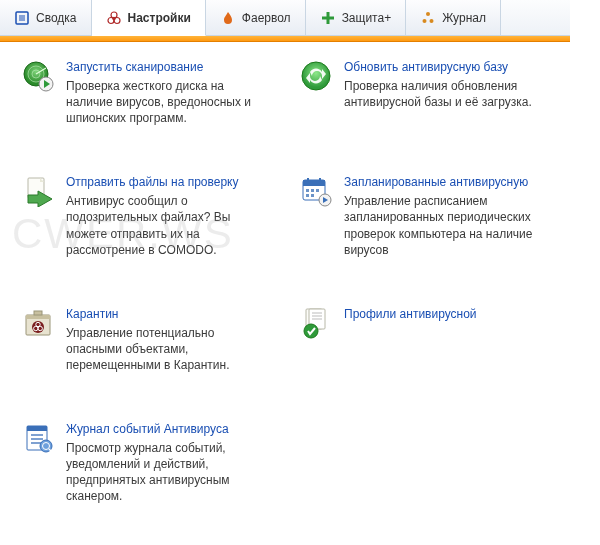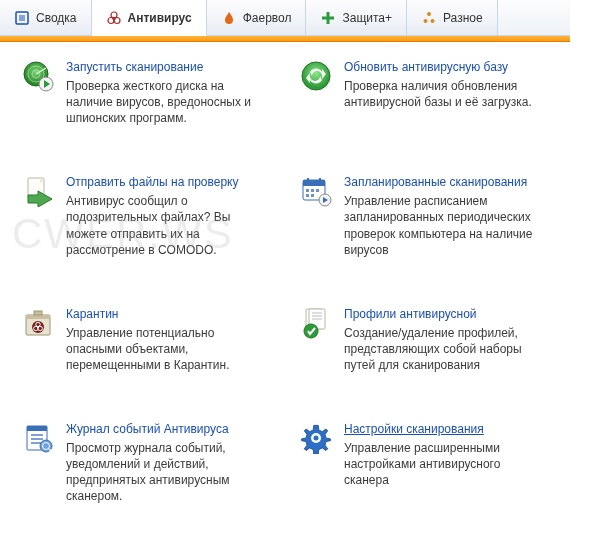--- a/index.html
+++ b/index.html
@@ -119,21 +119,21 @@
       <span class="tab-icon">
         <svg width="16" height="16" viewBox="0 0 16 16">
             <g fill="none" stroke="#b02a2a" stroke-width="1.2">
               <circle cx="8" cy="5" r="3"></circle>
               <circle cx="5" cy="10.5" r="3"></circle>
               <circle cx="11" cy="10.5" r="3"></circle>
               <circle cx="8" cy="8.5" r="1.2" fill="#b02a2a"></circle>
             </g>
           </svg>
       </span>
-      <span>Антивирус</span>
+      <span>Настройки</span>
     </div>
     <div class="tab">
       <span class="tab-icon">
         <svg width="16" height="16" viewBox="0 0 16 16">
             <path d="M8 2 C10 5 12 7 12 10 A4 4 0 0 1 4 10 C4 7 6 6 8 2 Z" fill="#e06a1a"></path>
           </svg>
       </span>
       <span>Фаервол</span>
     </div>
     <div class="tab">
@@ -146,21 +146,21 @@
       <span>Защита+</span>
     </div>
     <div class="tab">
       <span class="tab-icon">
         <svg width="16" height="16">
             <circle cx="8" cy="4" r="2" fill="#d88a1f"></circle>
             <circle cx="4.5" cy="11" r="2" fill="#d88a1f"></circle>
             <circle cx="11.5" cy="11" r="2" fill="#d88a1f"></circle>
           </svg>
       </span>
-      <span>Разное</span>
+      <span>Журнал</span>
     </div>
   </div>
 
   <div class="accent-bar"></div>
 
   <div class="watermark">CWER.WS</div>
 
   <div class="content">
 
     <div class="item">
@@ -232,21 +232,21 @@
               <rect x="11" y="14" width="3" height="3"></rect>
               <rect x="16" y="14" width="3" height="3"></rect>
               <rect x="6" y="19" width="3" height="3"></rect>
               <rect x="11" y="19" width="3" height="3"></rect>
             </g>
           <circle cx="25" cy="25" r="6" fill="#f3f3f3" stroke="#888"></circle>
           <polygon points="23,22 23,28 28,25" fill="#3a6fb8"></polygon>
         </svg>
       </div>
       <div class="item-body">
-        <div class="item-title">Запланированные сканирования</div>
+        <div class="item-title">Запланированные антивирусную</div>
         <div class="item-desc">Управление расписанием запланированных периодических проверок компьютера на наличие вирусов</div>
       </div>
     </div>
 
     <div class="item">
       <div class="item-icon">
         <svg width="32" height="32" viewBox="0 0 32 32">
           <rect x="4" y="8" width="24" height="20" rx="1" fill="#e8e3d0" stroke="#9a9578"></rect>
           <rect x="4" y="8" width="24" height="4" fill="#c8c0a0"></rect>
           <rect x="12" y="4" width="8" height="4" fill="#c8c0a0" stroke="#9a9578"></rect>
@@ -271,21 +271,20 @@
           <rect x="9" y="2" width="16" height="20" rx="1" fill="#fff" stroke="#b8b8a8"></rect>
           <line x1="12" y1="6" x2="22" y2="6" stroke="#bbb"></line>
             <line x1="12" y1="9" x2="22" y2="9" stroke="#bbb"></line>
             <line x1="12" y1="12" x2="22" y2="12" stroke="#bbb"></line>
           <circle cx="11" cy="24" r="7" fill="#2f9a3a" stroke="#1c7a1c"></circle>
           <path d="M8 24 L10 27 L15 21" stroke="#fff" stroke-width="2" fill="none"></path>
         </svg>
       </div>
       <div class="item-body">
         <div class="item-title">Профили антивирусной</div>
-        <div class="item-desc">Создание/удаление профилей, представляющих собой наборы путей для сканирования</div>
       </div>
     </div>
 
     <div class="item">
       <div class="item-icon">
         <svg width="32" height="32" viewBox="0 0 32 32">
           <rect x="5" y="4" width="20" height="24" rx="1" fill="#fff" stroke="#3a6fb8"></rect>
           <rect x="5" y="4" width="20" height="5" fill="#3a6fb8"></rect>
           <g stroke="#3a6fb8" stroke-width="1.3">
               <line x1="9" y1="13" x2="21" y2="13"></line>
@@ -296,30 +295,15 @@
           <circle cx="24" cy="24" r="3.5" fill="none" stroke="#fff"></circle>
           <line x1="27" y1="27" x2="30" y2="30" stroke="#fff" stroke-width="1.5"></line>
         </svg>
       </div>
       <div class="item-body">
         <div class="item-title">Журнал событий Антивируса</div>
         <div class="item-desc">Просмотр журнала событий, уведомлений и действий, предпринятых антивирусным сканером.</div>
       </div>
     </div>
 
-    <div class="item">
-      <div class="item-icon">
-        <svg width="32" height="32" viewBox="0 0 32 32">
-          <g transform="translate(16,16)">
-            <path d="M0 -14 L2.5 -14 L3 -9 L7 -7 L11 -10 L13 -8 L10 -4 L11 0 L16 1 L16 3 L11 4 L10 8 L13 12 L11 14 L7 11 L3 13 L2.5 18 L-2.5 18 L-3 13 L-7 11 L-11 14 L-13 12 L-10 8 L-11 4 L-16 3 L-16 1 L-11 0 L-10 -4 L-13 -8 L-11 -10 L-7 -7 L-3 -9 L-2.5 -14 Z" fill="#2d6fc4" stroke="#1c4e94" transform="scale(0.9)"></path>
-            <circle r="5" fill="#fff"></circle>
-            <circle r="2.5" fill="#2d6fc4"></circle>
-          </g>
-        </svg>
-      </div>
-      <div class="item-body">
-        <div class="item-title hover">Настройки сканирования</div>
-        <div class="item-desc">Управление расширенными настройками антивирусного сканера</div>
-      </div>
-    </div>
 
   </div>
 </div>
 
 </body></html>

